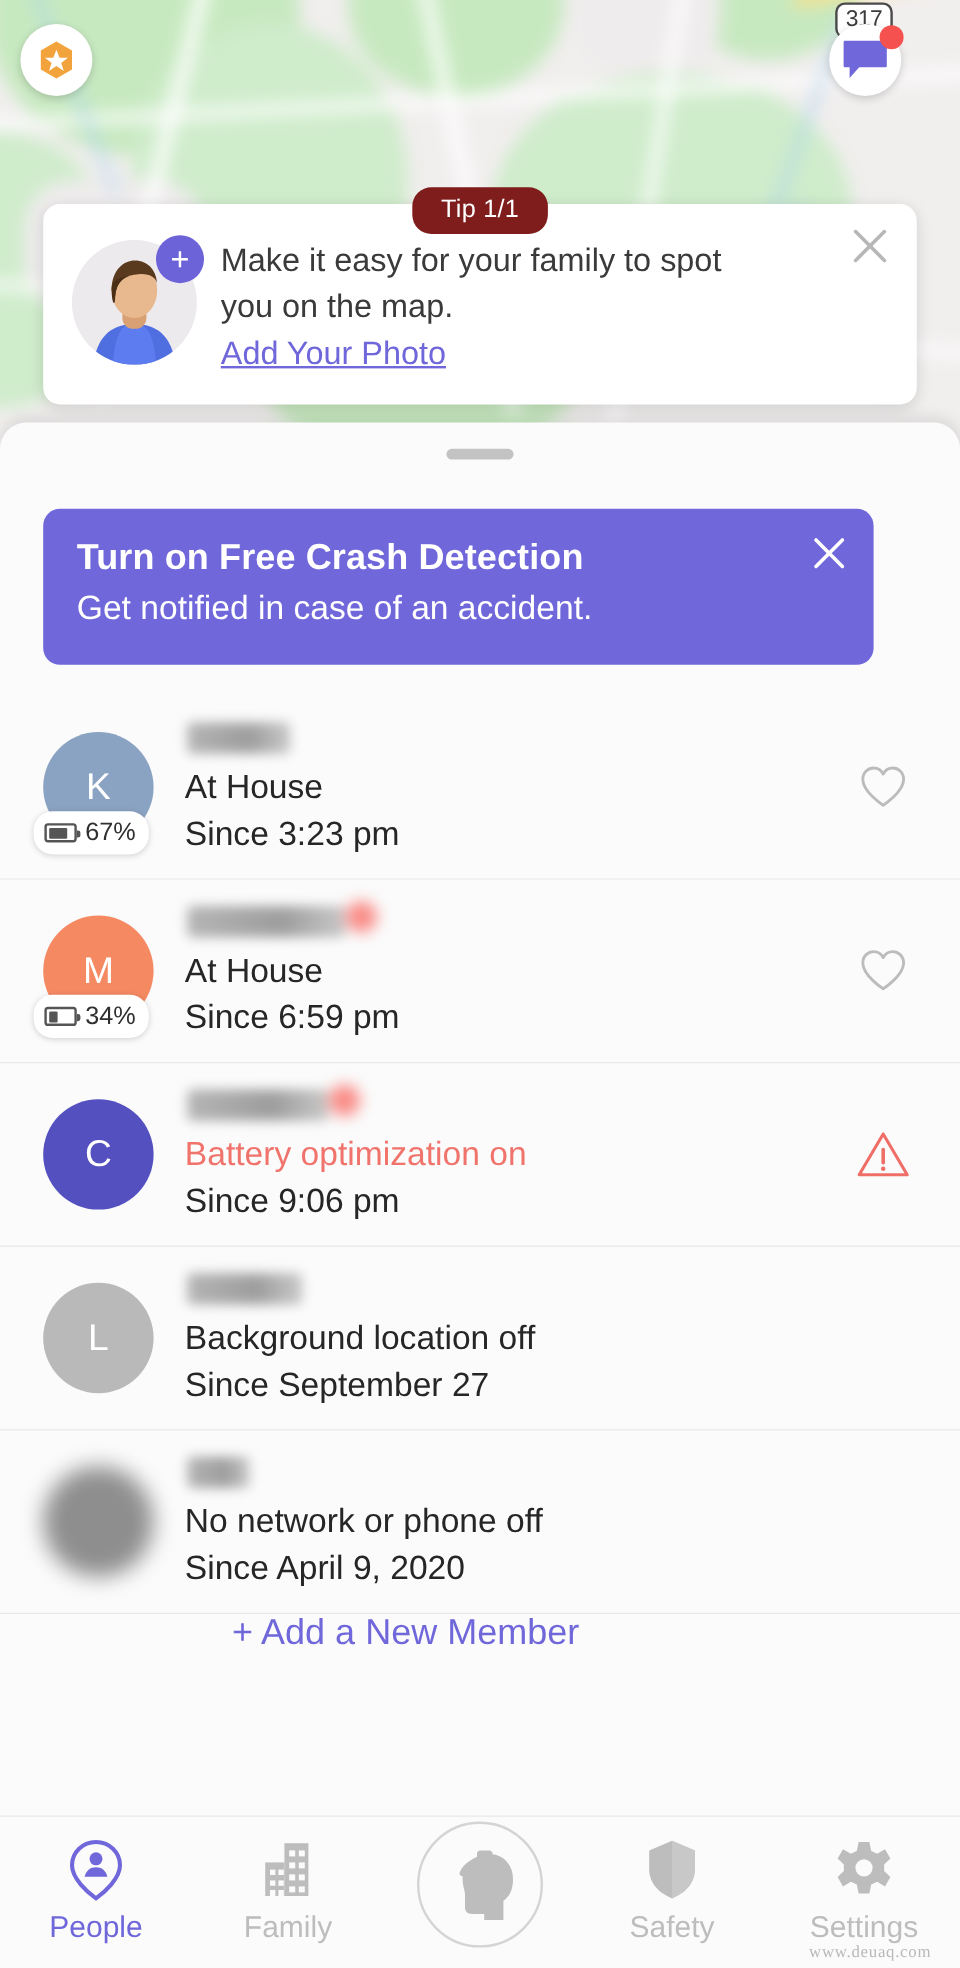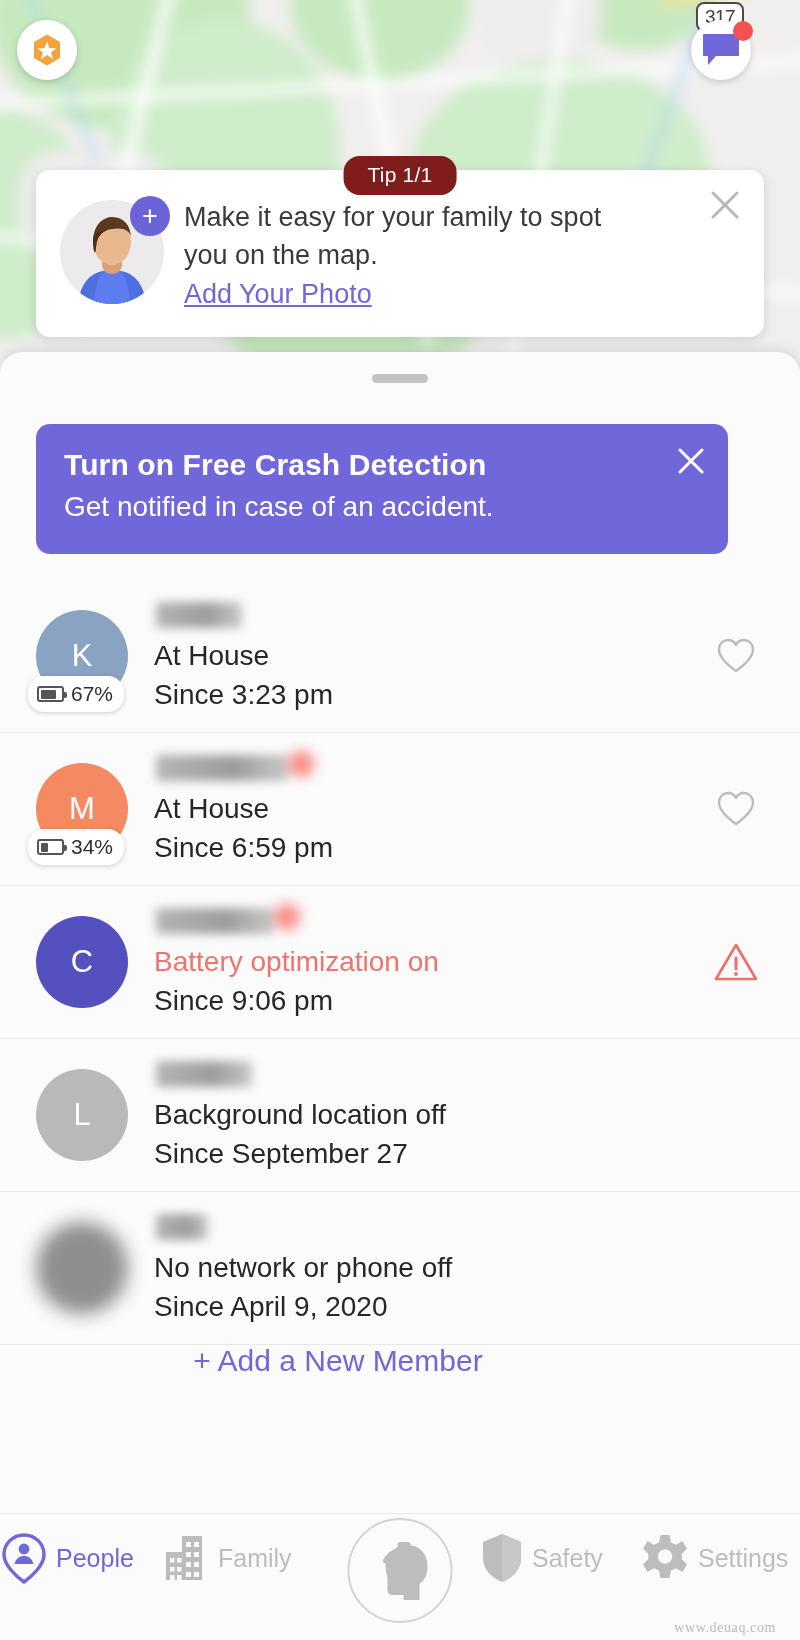--- a/index.html
+++ b/index.html
@@ -191,21 +191,21 @@
     position: absolute; left: 0; top: 992px; width: 676px;
     text-align: center; font-size: 30px; color: #6f67da;
   }
 
   
   .tabbar {
     position: absolute; left: 0; bottom: 0; width: 800px; height: 127px;
     background: #fbfbfb; border-top: 1px solid #e9e9e9;
     display: flex; align-items: flex-start;
   }
-  .tab { flex: 1; display:flex; align-items:center; padding-top: 18px; gap: 8px;}
+  .tab { flex: 1; display:flex; flex-direction: column; align-items:center; padding-top: 18px; gap: 8px;}
   .tab-label { font-size: 25px; color: #bdbdbd; }
   .tab.active .tab-label { color: #6f67da; }
   .tab.center { position: relative; }
   .sos-ring {
     position: absolute; left: 50%; top: 4px; transform: translateX(-50%);
     width: 105px; height: 105px; border-radius: 50%;
     border: 2px solid #d4d4d4; background: #fbfbfb;
     display:flex; align-items:center; justify-content:center;
   }
   .watermark {

